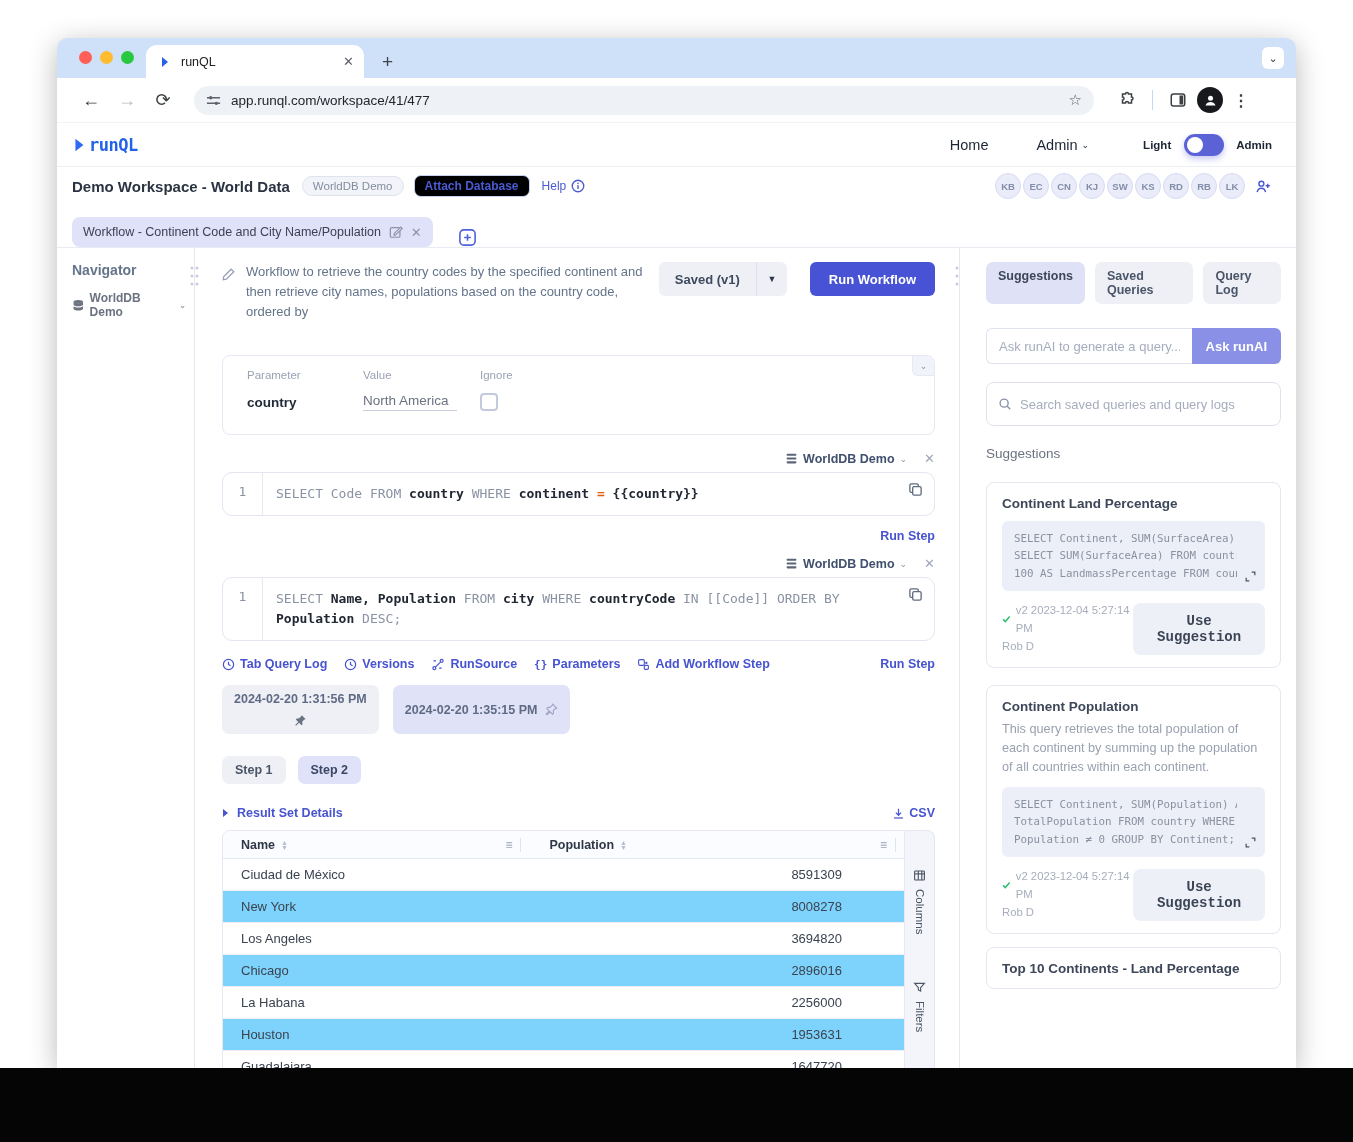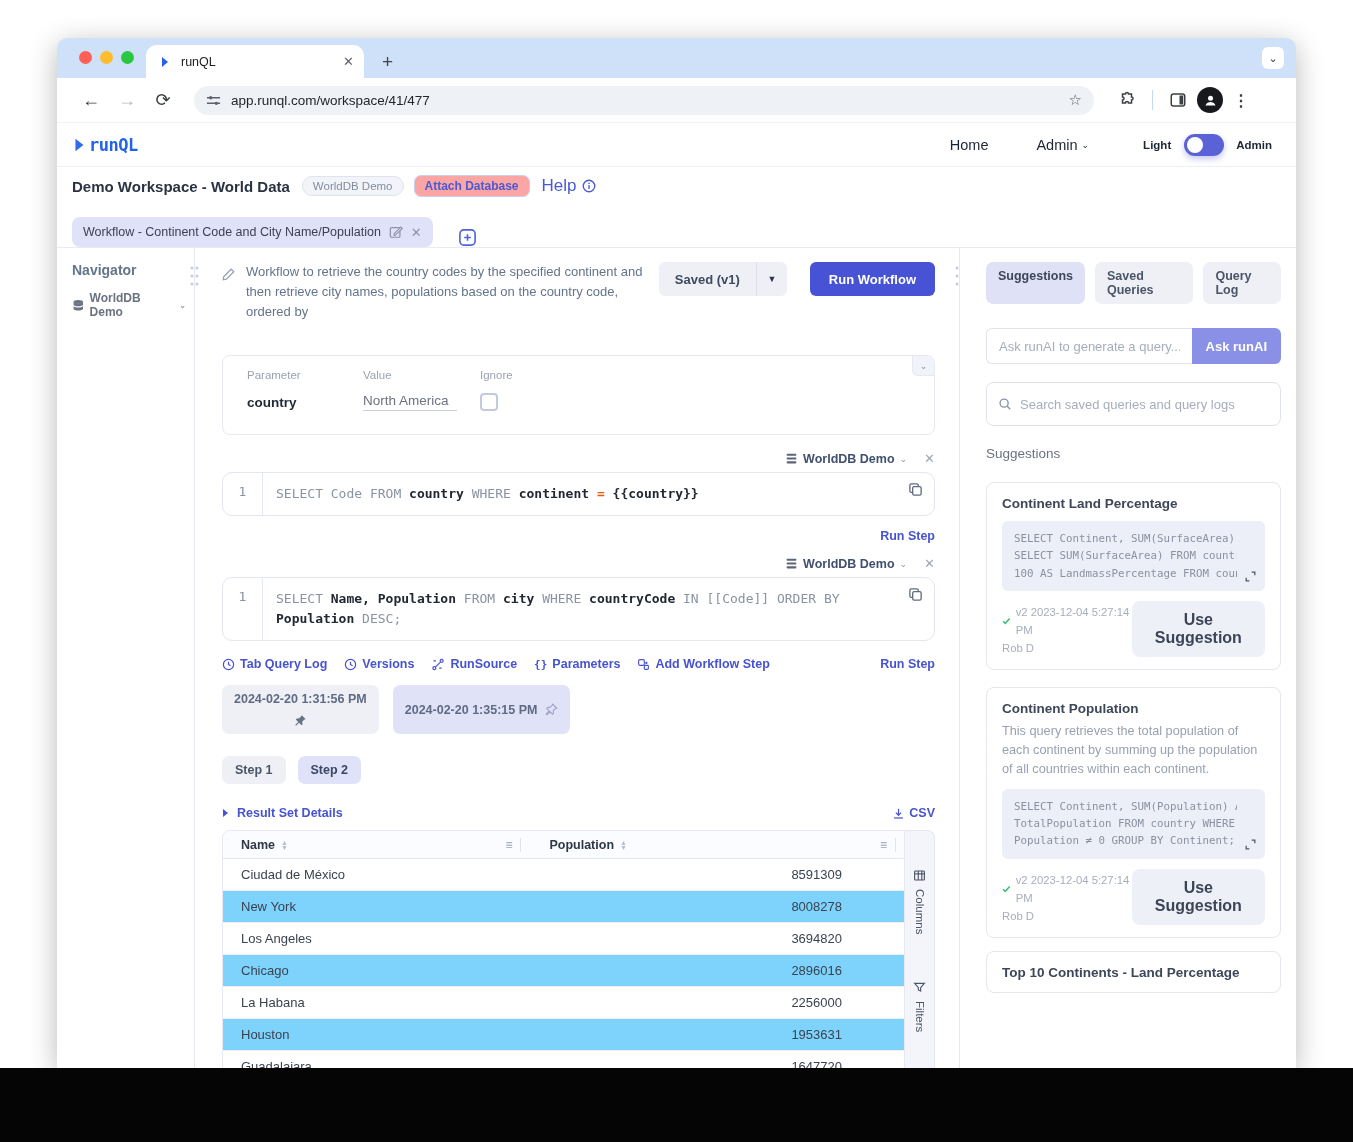--- a/index.html
+++ b/index.html
@@ -40,23 +40,23 @@
   .mode-label { font-size:11.5px; font-weight:700; color:#1d2634; }
   .toggle { width:40px; height:22px; border-radius:11px; background:#5a62d6; position:relative; margin:0 12px 0 13px;
             box-shadow:0 3px 6px rgba(90,98,214,.35);}
   .knob { position:absolute; left:3px; top:3px; width:16px; height:16px; background:#fff; border-radius:50%; }
   .hdr-light { margin-left:54px; }
   
   .wsrow { height:38px; display:flex; align-items:center; padding:0 24px 0 15px; flex:none; }
   .ws-title { font-size:15px; font-weight:700; color:#2a3342; }
   .pill-db { margin-left:12px; font-size:11.5px; color:#848d9e; background:#f2f4f9; border:1px solid #dfe3ec;
              border-radius:999px; padding:3px 10px; }
-  .pill-attach { margin-left:10px; font-size:12px; font-weight:700; color:#4a5ad2; background:#fca5a5;
+  .pill-attach { margin-left:10px; font-size:12px; font-weight:700; color:#4a5ad2; background:#000000;
                  border:1px solid #c9d0f2; border-radius:7px; padding:3px 10px; }
-  .help-link { margin-left:12px; font-size:17px; color:#4a5ad2; display:flex; align-items:center; gap:5px;}
+  .help-link { margin-left:12px; font-size:12px; color:#4a5ad2; display:flex; align-items:center; gap:5px;}
   .avatars { margin-left:auto; display:flex; align-items:center; gap:2px; }
   .avatar { width:26px; height:26px; border-radius:50%; background:#eaecf9; border:1px solid #d6daf1;
             color:#828da9; font-size:9.5px; font-weight:700; display:flex; align-items:center; justify-content:center; }
   .invite { margin-left:8px; color:#4a5ad2; display:flex; }
   .wfrow { height:43px; display:flex; align-items:flex-end; padding:0 24px 0 15px; border-bottom:1px solid #e9ebf2; flex:none;}
   .wf-pill { background:#dfe2f8; border-radius:8px; height:30px; display:flex; align-items:center; gap:8px; padding:0 11px; }
   .wf-pill-label { font-size:12.5px; color:#3c4256; }
   .wf-ic { color:#8b93ad; display:flex; }
   .wf-plus { margin-left:25px; color:#4f62e0; display:flex; }
   
@@ -149,22 +149,22 @@
   .card { margin-top:17px; border:1px solid #e4e7f0; border-radius:8px; padding:13px 15px 12px; }
   .card-title { font-size:13.5px; font-weight:600; color:#3d4759; }
   .card-desc { margin-top:6px; font-size:12.7px; color:#99a1b0; line-height:1.5; }
   .card-code { margin-top:10px; background:#edeff8; border-radius:6px; padding:9px 28px 9px 12px; position:relative;
                font-family:"DejaVu Sans Mono", monospace; font-size:10.8px; color:#8a91a0; line-height:1.6; }
   .code-line { white-space:pre; overflow:hidden; }
   .expand-ic { position:absolute; right:9px; bottom:9px; color:#4b5563; }
   .card-footer { margin-top:10px; display:flex; align-items:flex-end; }
   .cf-left { font-size:11.3px; color:#a7aebb; line-height:1.6; }
   .cf-version { display:flex; align-items:center; gap:5px; }
-  .use-btn { margin-left:auto; background:#eef0f8; border:none; border-radius:8px; font-size:16px; font-weight:600;
-             color:#3b4556; padding:10px 14px; font-family:Liberation Sans, sans-serif; }
+  .use-btn { margin-left:auto; background:#eef0f8; border:none; border-radius:8px; font-size:14px; font-weight:600;
+             color:#3b4556; padding:10px 14px; font-family:Liberation Mono, monospace; }
   svg { display:block; }
 </style>
 </head>
 <body>
 
 <div class="stage">
   <div class="window">
 
     <div class="tabstrip">
       <div class="lights">
@@ -248,20 +248,39 @@
       <span class="pill-db">WorldDB Demo</span>
       <span class="pill-attach">Attach Database</span>
       <span class="help-link">
         <span>Help</span>
         <svg width="14" height="14" viewBox="0 0 16 16">
             <circle cx="8" cy="8" r="6.6" fill="none" stroke="#4a5ad2" stroke-width="1.5"></circle>
             <rect x="7.2" y="7" width="1.6" height="4.4" fill="#4a5ad2"></rect>
             <rect x="7.2" y="4.2" width="1.6" height="1.6" fill="#4a5ad2"></rect>
           </svg>
       </span>
+      <div class="avatars">
+        <span class="avatar">KB</span>
+        <span class="avatar">EC</span>
+        <span class="avatar">CN</span>
+        <span class="avatar">KJ</span>
+        <span class="avatar">SW</span>
+        <span class="avatar">KS</span>
+        <span class="avatar">RD</span>
+        <span class="avatar">RB</span>
+        <span class="avatar">LK</span>
+        <span class="invite">
+          <svg width="17" height="17" viewBox="0 0 24 24" fill="none" stroke="#4a5ad2" stroke-width="2">
+              <circle cx="9" cy="8" r="3.5"></circle>
+              <path d="M3 20c1-4 4-5.5 6-5.5s5 1.5 6 5.5"></path>
+              <line x1="18" y1="8" x2="18" y2="14"></line>
+              <line x1="15" y1="11" x2="21" y2="11"></line>
+            </svg>
+        </span>
+      </div>
     </div>
 
     <div class="wfrow">
       <div class="wf-pill">
         <span class="wf-pill-label">Workflow - Continent Code and City Name/Population</span>
         <span class="wf-ic">
           <svg width="14" height="14" viewBox="0 0 16 16" fill="none" stroke="#8b93ad" stroke-width="1.4">
               <rect x="1.5" y="3" width="11" height="11" rx="1.5"></rect>
               <path d="M6 10l7.5-7.5 1.5 1.5L7.5 11.5 6 12z" fill="#fff"></path>
             </svg>

